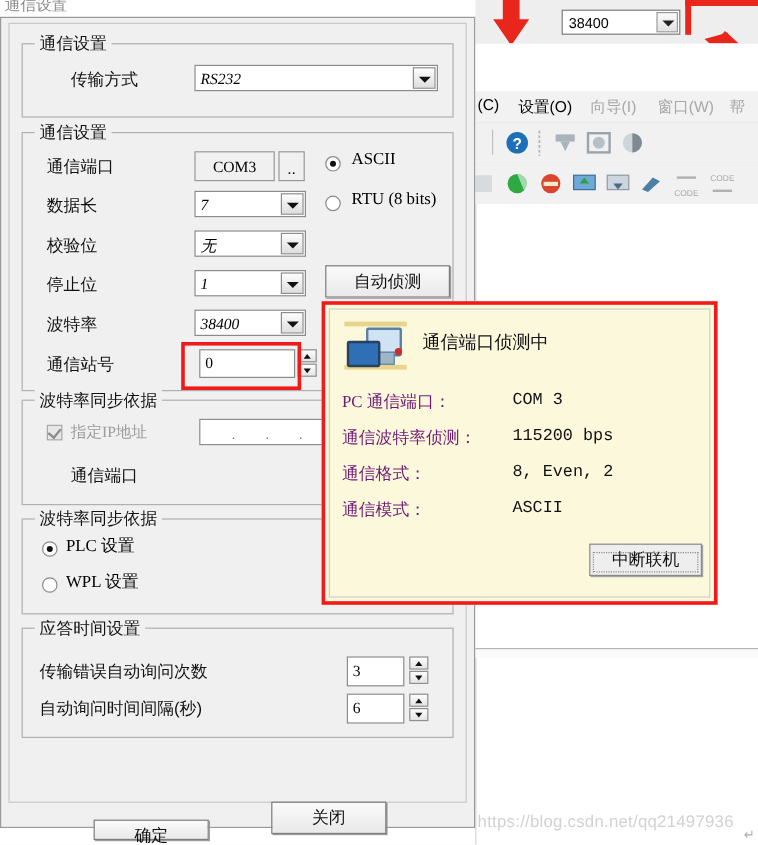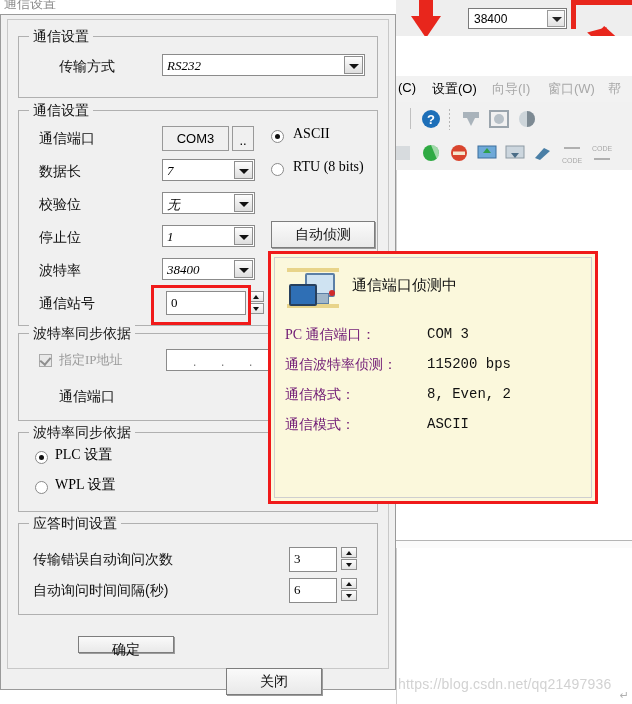--- a/index.html
+++ b/index.html
@@ -72,21 +72,21 @@
   .combo .cb:after{content:"";position:absolute;left:4px;top:7px;border-left:5px solid transparent;border-right:5px solid transparent;border-top:5px solid #111;}
 
   .txt{position:absolute;height:22px;background:#ffffff;border:1px solid #8b8b8b;box-sizing:border-box;}
   .txt .tv{position:absolute;left:4px;top:3px;font-size:13px;color:#000;font-family:"Liberation Serif",serif;}
 
   .btn{position:absolute;background:linear-gradient(#fafafa,#e9e9e9);border:1px solid #7d7d7d;
        box-shadow:1px 1px 0 #9b9b9b;box-sizing:border-box;text-align:center;cursor:default;}
   .btn span{display:block;font-size:14px;color:#111;}
 
   .portbtn{position:absolute;background:#f0f0f0;border:1px solid #999;box-sizing:border-box;text-align:center;}
-  .portbtn span{display:block;font-size:13px;color:#000;font-family:Liberation Sans, sans-serif;}
+  .portbtn span{display:block;font-size:13px;color:#000;font-family:Liberation Serif, serif;}
   .dotsbtn{position:absolute;background:#f0f0f0;border:1px solid #999;box-sizing:border-box;text-align:center;}
   .dotsbtn span{display:block;font-size:13px;color:#000;line-height:10px;}
 
   .radio{position:absolute;width:13px;height:13px;border-radius:50%;background:#fff;
          border:1px solid #8a8a8a;box-sizing:border-box;}
   .radio.on:after{content:"";position:absolute;left:3px;top:3px;width:5px;height:5px;border-radius:50%;background:#111;}
   .rlabel{position:absolute;font-size:14px;font-family:"Liberation Serif",serif;white-space:nowrap;}
 
   .chk{position:absolute;width:13px;height:13px;background:#e8e8e8;border:1px solid #a9a9a9;box-sizing:border-box;}
   .chk.on:after{content:"";position:absolute;left:2px;top:0px;width:5px;height:8px;
@@ -356,21 +356,21 @@
     <span class="lbl" style="left:14px;top:58px;">自动询问时间间隔(秒)</span>
     <div class="txt" style="left:270px;top:54px;width:48px;height:25px;">
       <span class="tv">6</span>
     </div>
     <div class="spin" style="left:322px;top:54px;">
       <span class="u"></span>
       <span class="d"></span>
     </div>
   </div>
 
-  <div class="btn" style="left:70px;top:616px;width:96px;height:17px;">
+  <div class="btn" style="left:70px;top:663px;width:96px;height:17px;">
     <span style="margin-top:4px;">确定</span>
   </div>
   <div class="btn" style="left:218px;top:648px;width:96px;height:27px;">
     <span style="margin-top:4px;">关闭</span>
   </div>
 
 </div>
 </div>
 
 <div id="detect">
@@ -390,14 +390,18 @@
 
     <span class="row-k" style="top:98px;">通信波特率侦测：</span>
     <span class="row-v" style="top:98px;">115200 bps</span>
 
     <span class="row-k" style="top:128px;">通信格式：</span>
     <span class="row-v" style="top:128px;">8, Even, 2</span>
 
     <span class="row-k" style="top:158px;">通信模式：</span>
     <span class="row-v" style="top:158px;">ASCII</span>
 
+    <div class="abortbtn">
+      <span class="inner"></span>
+      <span>中断联机</span>
+    </div>
   </div>
 </div>
 
 </body></html>

